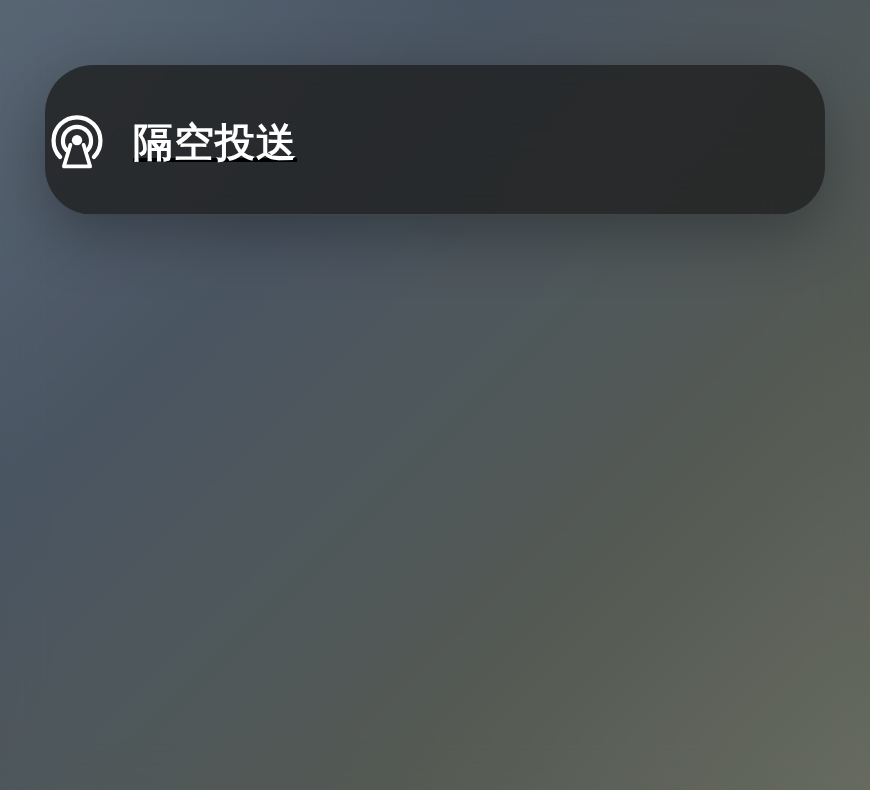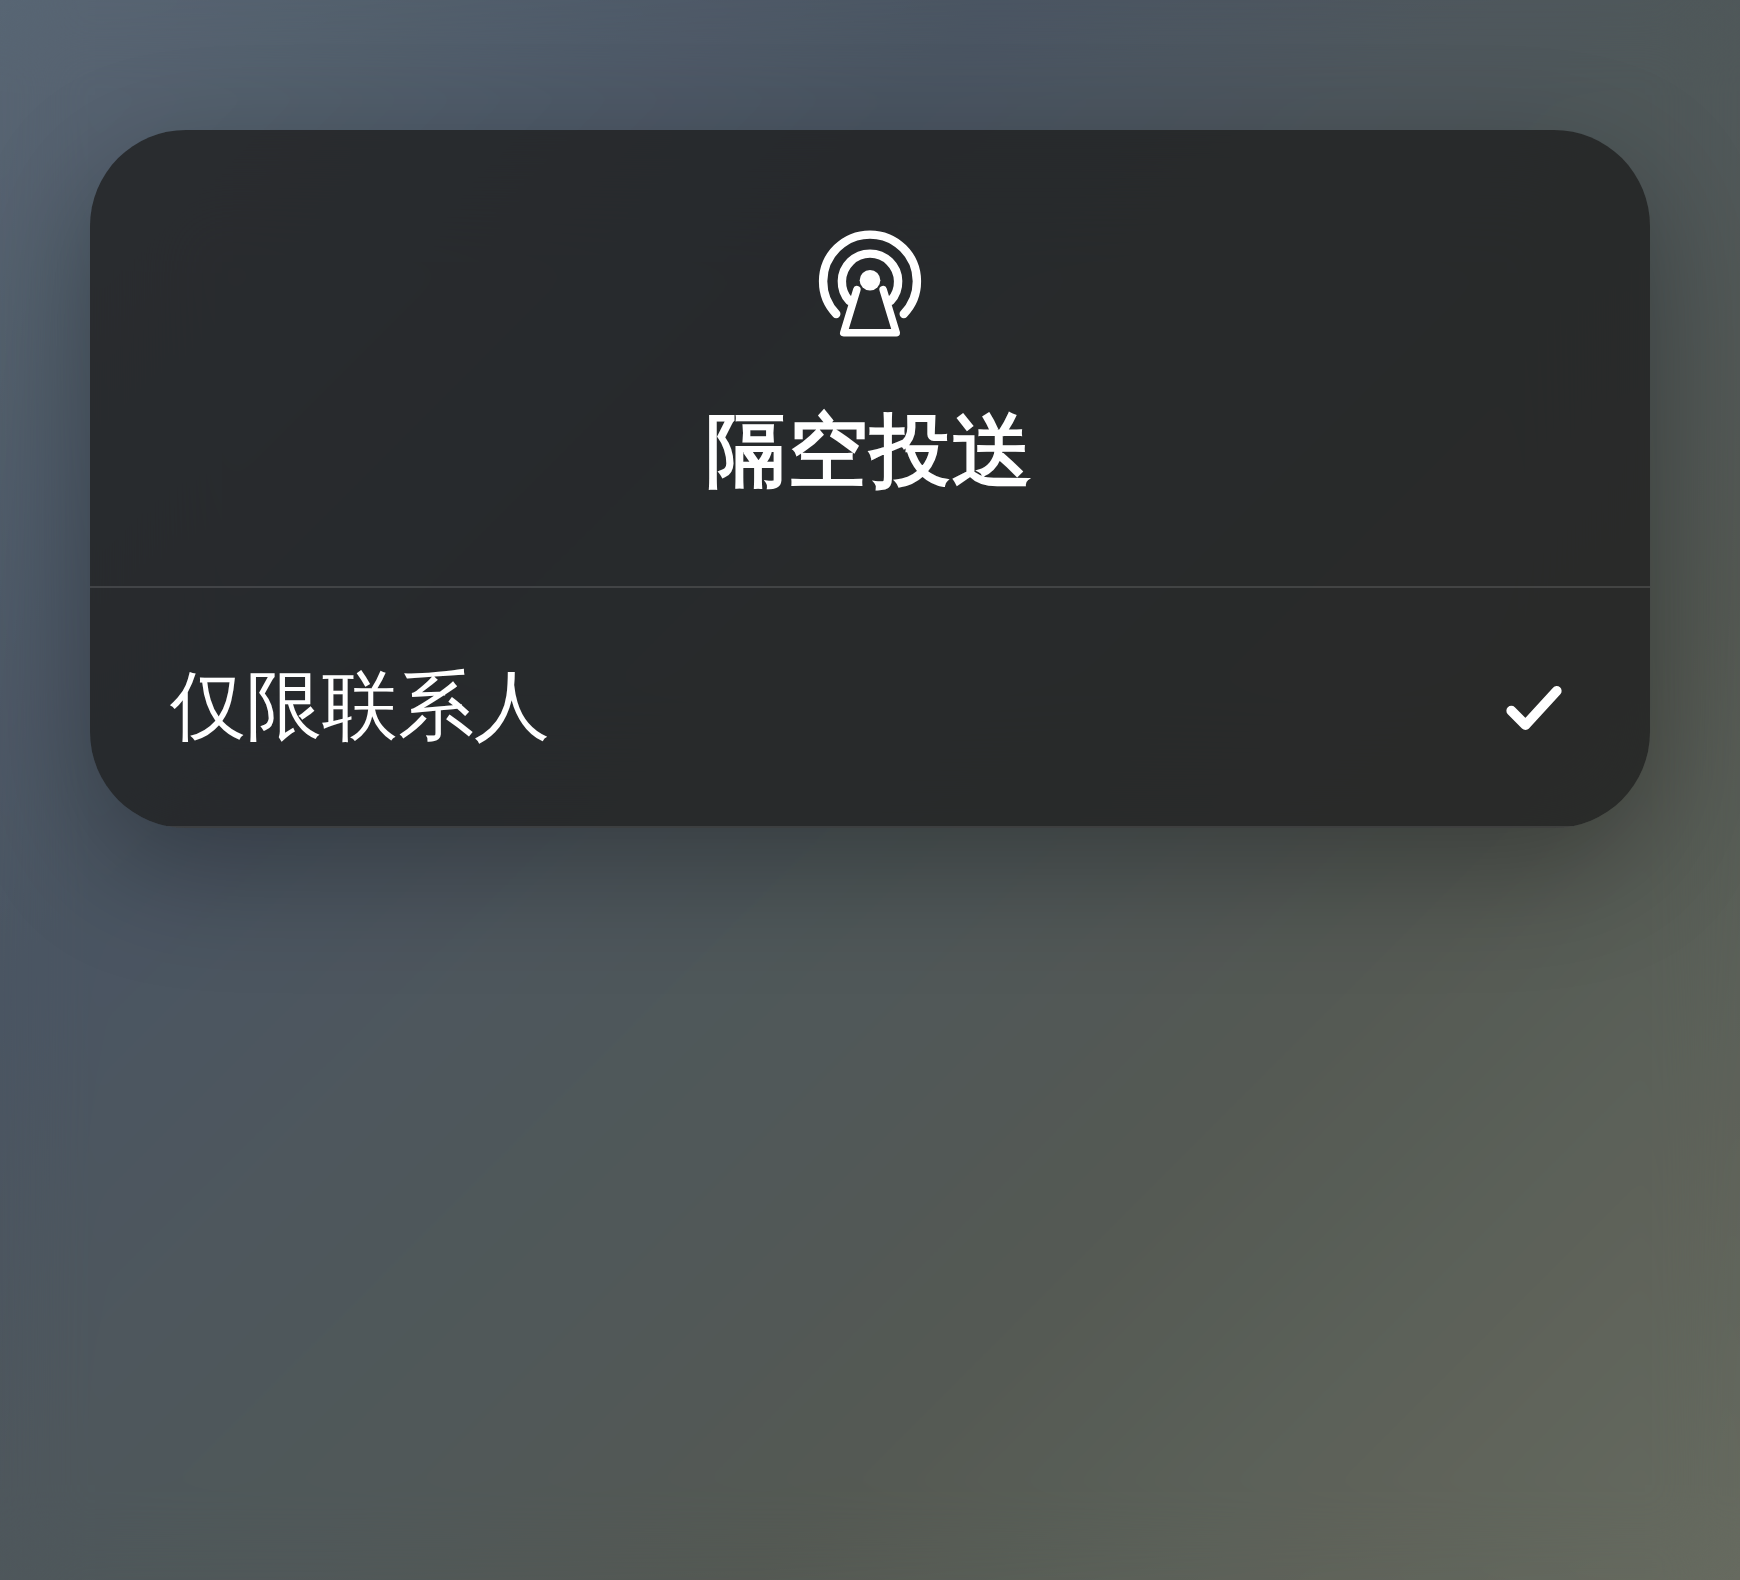--- a/index.html
+++ b/index.html
@@ -35,23 +35,23 @@
       border-radius: 48px;
       background: rgba(30, 30, 30, 0.78);
       backdrop-filter: blur(30px);
       overflow: hidden;
       box-shadow: 0 20px 60px rgba(0,0,0,0.3);
     }
     
     .header {
       padding: 45px 0 40px 0;
       display: flex;
-      flex-direction: column;
       align-items: center;
       gap: 24px;
+      text-decoration: underline;
     }
     
     .airdrop-icon {
       width: 64px;
       height: 64px;
       display: flex;
       align-items: center;
       justify-content: center;
     }
     
@@ -113,22 +113,14 @@
         <circle cx="32" cy="30" r="5.5" fill="#ffffff" stroke="none"></circle>
         <path d="M 21 41 A 15 15 0 1 1 43 41"></path>
         <path d="M 14 48 A 25 25 0 1 1 50 48"></path>
         <path d="M 25 35 L 18 58 L 46 58 L 39 35" stroke-width="4" stroke-linejoin="round"></path>
       </svg>
     </div>
     <div class="title">隔空投送</div>
   </div>
 
   <div class="options">
-    <div class="option">
-      <span class="option-label">仅限联系人</span>
-      <span class="checkmark">
-        <svg viewBox="0 0 24 24" fill="none" stroke="#ffffff" stroke-width="3.5" stroke-linecap="round" stroke-linejoin="round">
-            <polyline points="4 13 9 18 20 6"></polyline>
-          </svg>
-      </span>
-    </div>
   </div>
 </div>
 
 </body></html>

